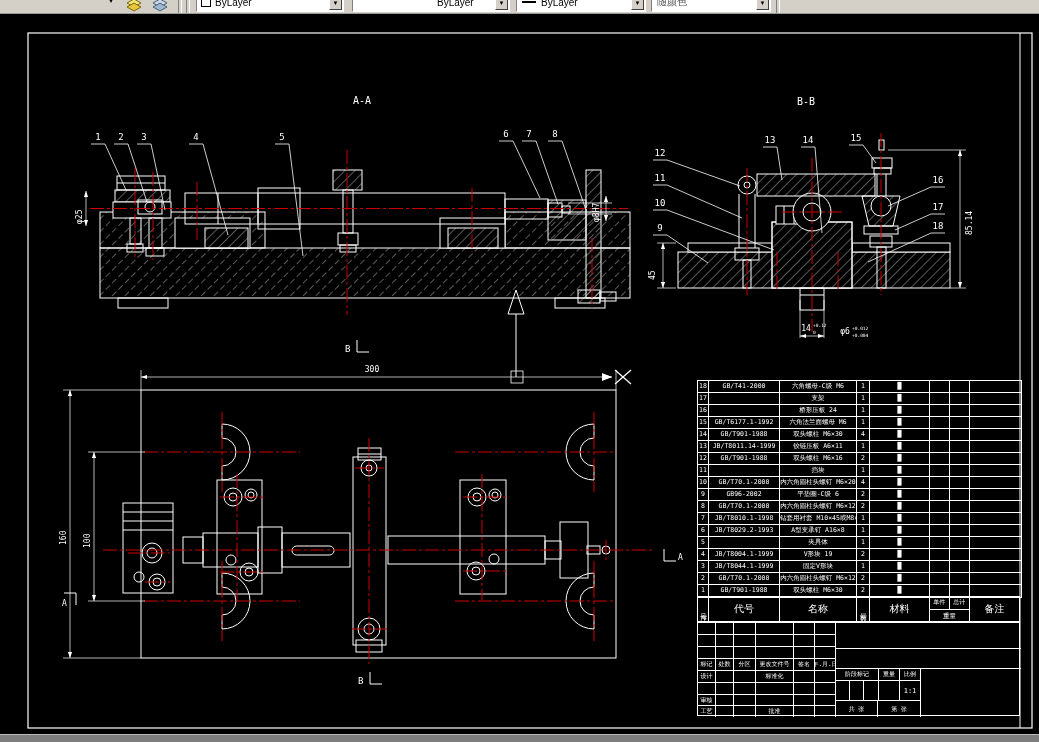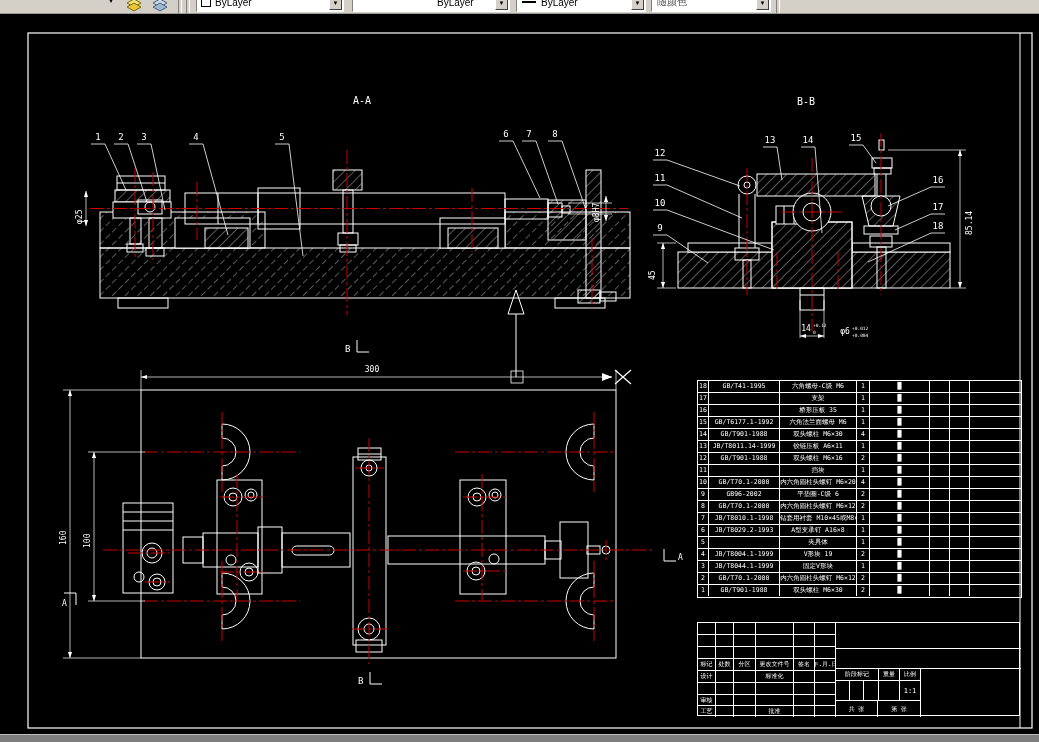--- a/index.html
+++ b/index.html
@@ -409,42 +409,42 @@
       <g stroke="#fff" stroke-width="1.2">
         <line x1="615" y1="370" x2="631" y2="384"></line>
         <line x1="631" y1="370" x2="615" y2="384"></line>
       </g>
     </g>
   </svg>
 
   <div id="bom-rows">
       <div class="bom-row">
         <div class="bc w-no">18</div>
-        <div class="bc w-code">GB/T41-1995</div>
+        <div class="bc w-code">GB/T41-2000</div>
         <div class="bc w-name">六角螺母-C级 M6</div>
         <div class="bc w-qty">1</div>
         <div class="bc w-mat">█</div>
         <div class="bc w-u"></div>
         <div class="bc w-t"></div>
         <div class="bc w-rem"></div>
       </div>
       <div class="bom-row">
         <div class="bc w-no">17</div>
         <div class="bc w-code"></div>
         <div class="bc w-name">支架</div>
         <div class="bc w-qty">1</div>
         <div class="bc w-mat">█</div>
         <div class="bc w-u"></div>
         <div class="bc w-t"></div>
         <div class="bc w-rem"></div>
       </div>
       <div class="bom-row">
         <div class="bc w-no">16</div>
         <div class="bc w-code"></div>
-        <div class="bc w-name">桥形压板 35</div>
+        <div class="bc w-name">桥形压板 24</div>
         <div class="bc w-qty">1</div>
         <div class="bc w-mat">█</div>
         <div class="bc w-u"></div>
         <div class="bc w-t"></div>
         <div class="bc w-rem"></div>
       </div>
       <div class="bom-row">
         <div class="bc w-no">15</div>
         <div class="bc w-code">GB/T6177.1-1992</div>
         <div class="bc w-name">六角法兰面螺母 M6</div>
@@ -589,20 +589,35 @@
         <div class="bc w-code">GB/T901-1988</div>
         <div class="bc w-name">双头螺柱 M6×30</div>
         <div class="bc w-qty">2</div>
         <div class="bc w-mat">█</div>
         <div class="bc w-u"></div>
         <div class="bc w-t"></div>
         <div class="bc w-rem"></div>
       </div>
     </div>
 
+  <div id="bom-header">
+    <div class="hc vert w-no">序号</div>
+    <div class="hc w-code">代号</div>
+    <div class="hc w-name">名称</div>
+    <div class="hc vert w-qty">数量</div>
+    <div class="hc w-mat">材料</div>
+    <div class="hsplit">
+      <div class="toprow">
+        <div>单件</div>
+        <div>总计</div>
+      </div>
+      <div class="botrow">重量</div>
+    </div>
+    <div class="hc w-rem" style="border-right:none;">备注</div>
+  </div>
 
   <div id="title-block">
 
     <div class="tb-abs" style="left:0;top:0;width:18px;height:12px;"></div>
       <div class="tb-abs" style="left:18px;top:0;width:18px;height:12px;"></div>
       <div class="tb-abs" style="left:36px;top:0;width:22px;height:12px;"></div>
       <div class="tb-abs" style="left:58px;top:0;width:38px;height:12px;"></div>
       <div class="tb-abs" style="left:96px;top:0;width:21px;height:12px;"></div>
       <div class="tb-abs" style="left:117px;top:0;width:21px;height:12px;"></div>
     <div class="tb-abs" style="left:0;top:12px;width:18px;height:12px;"></div>

